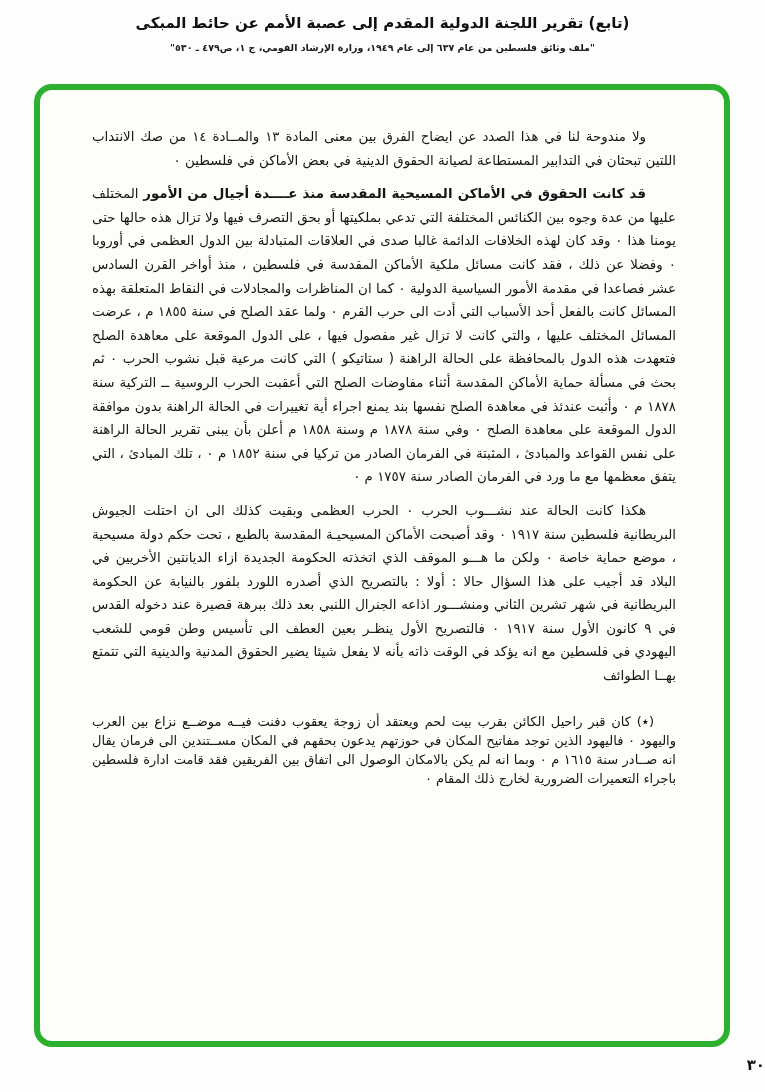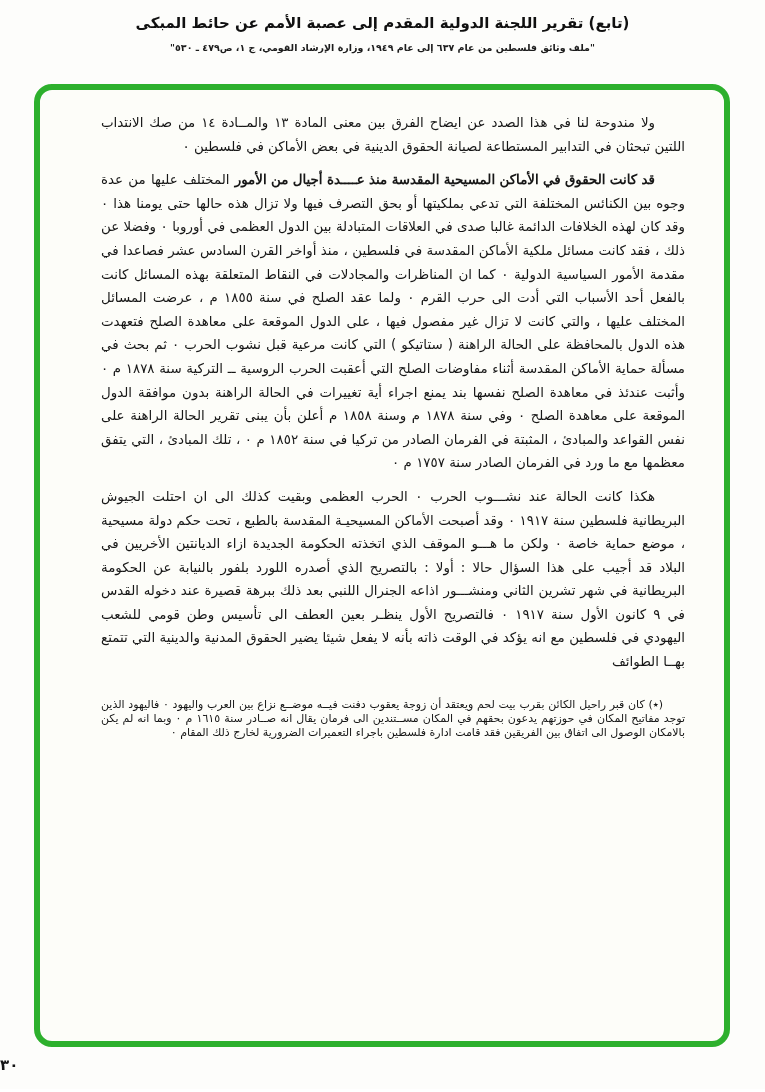--- a/index.html
+++ b/index.html
@@ -48,52 +48,50 @@
     box-sizing: border-box;
     background: #fdfdf9;
   }
   .content {
     position: absolute;
     left: 34px;
     top: 84px;
     width: 696px;
     height: 963px;
     box-sizing: border-box;
-    padding: 27px 54px 14px 58px;
+    padding: 41px 54px 14px 58px;
     direction: rtl;
     text-align: justify;
     font-size: 13.4px;
     line-height: 23.6px;
     overflow: hidden;
-    margin-left: 9px;
   }
   .content p {
     margin: 0 0 10px 0;
     text-indent: 30px;
   }
   .lead-bold {
     font-weight: bold;
-    font-family: Liberation Serif, serif;
   }
   .footnote {
     margin-top: 24px;
-    font-size: 11px;
-    line-height: 14px;
+    font-size: 13px;
+    line-height: 19px;
     text-align: justify;
   }
   .footnote .fn-indent {
     display: inline-block;
     width: 22px;
   }
   .page-number {
     position: absolute;
     bottom: 15px;
     left: 0;
     width: 100%;
-    text-align: left;
+    text-align: right;
     font-size: 15px;
     font-weight: bold;
     color: #141414;
   }
 </style>
 </head>
 <body>
 
 <div class="page">
 

